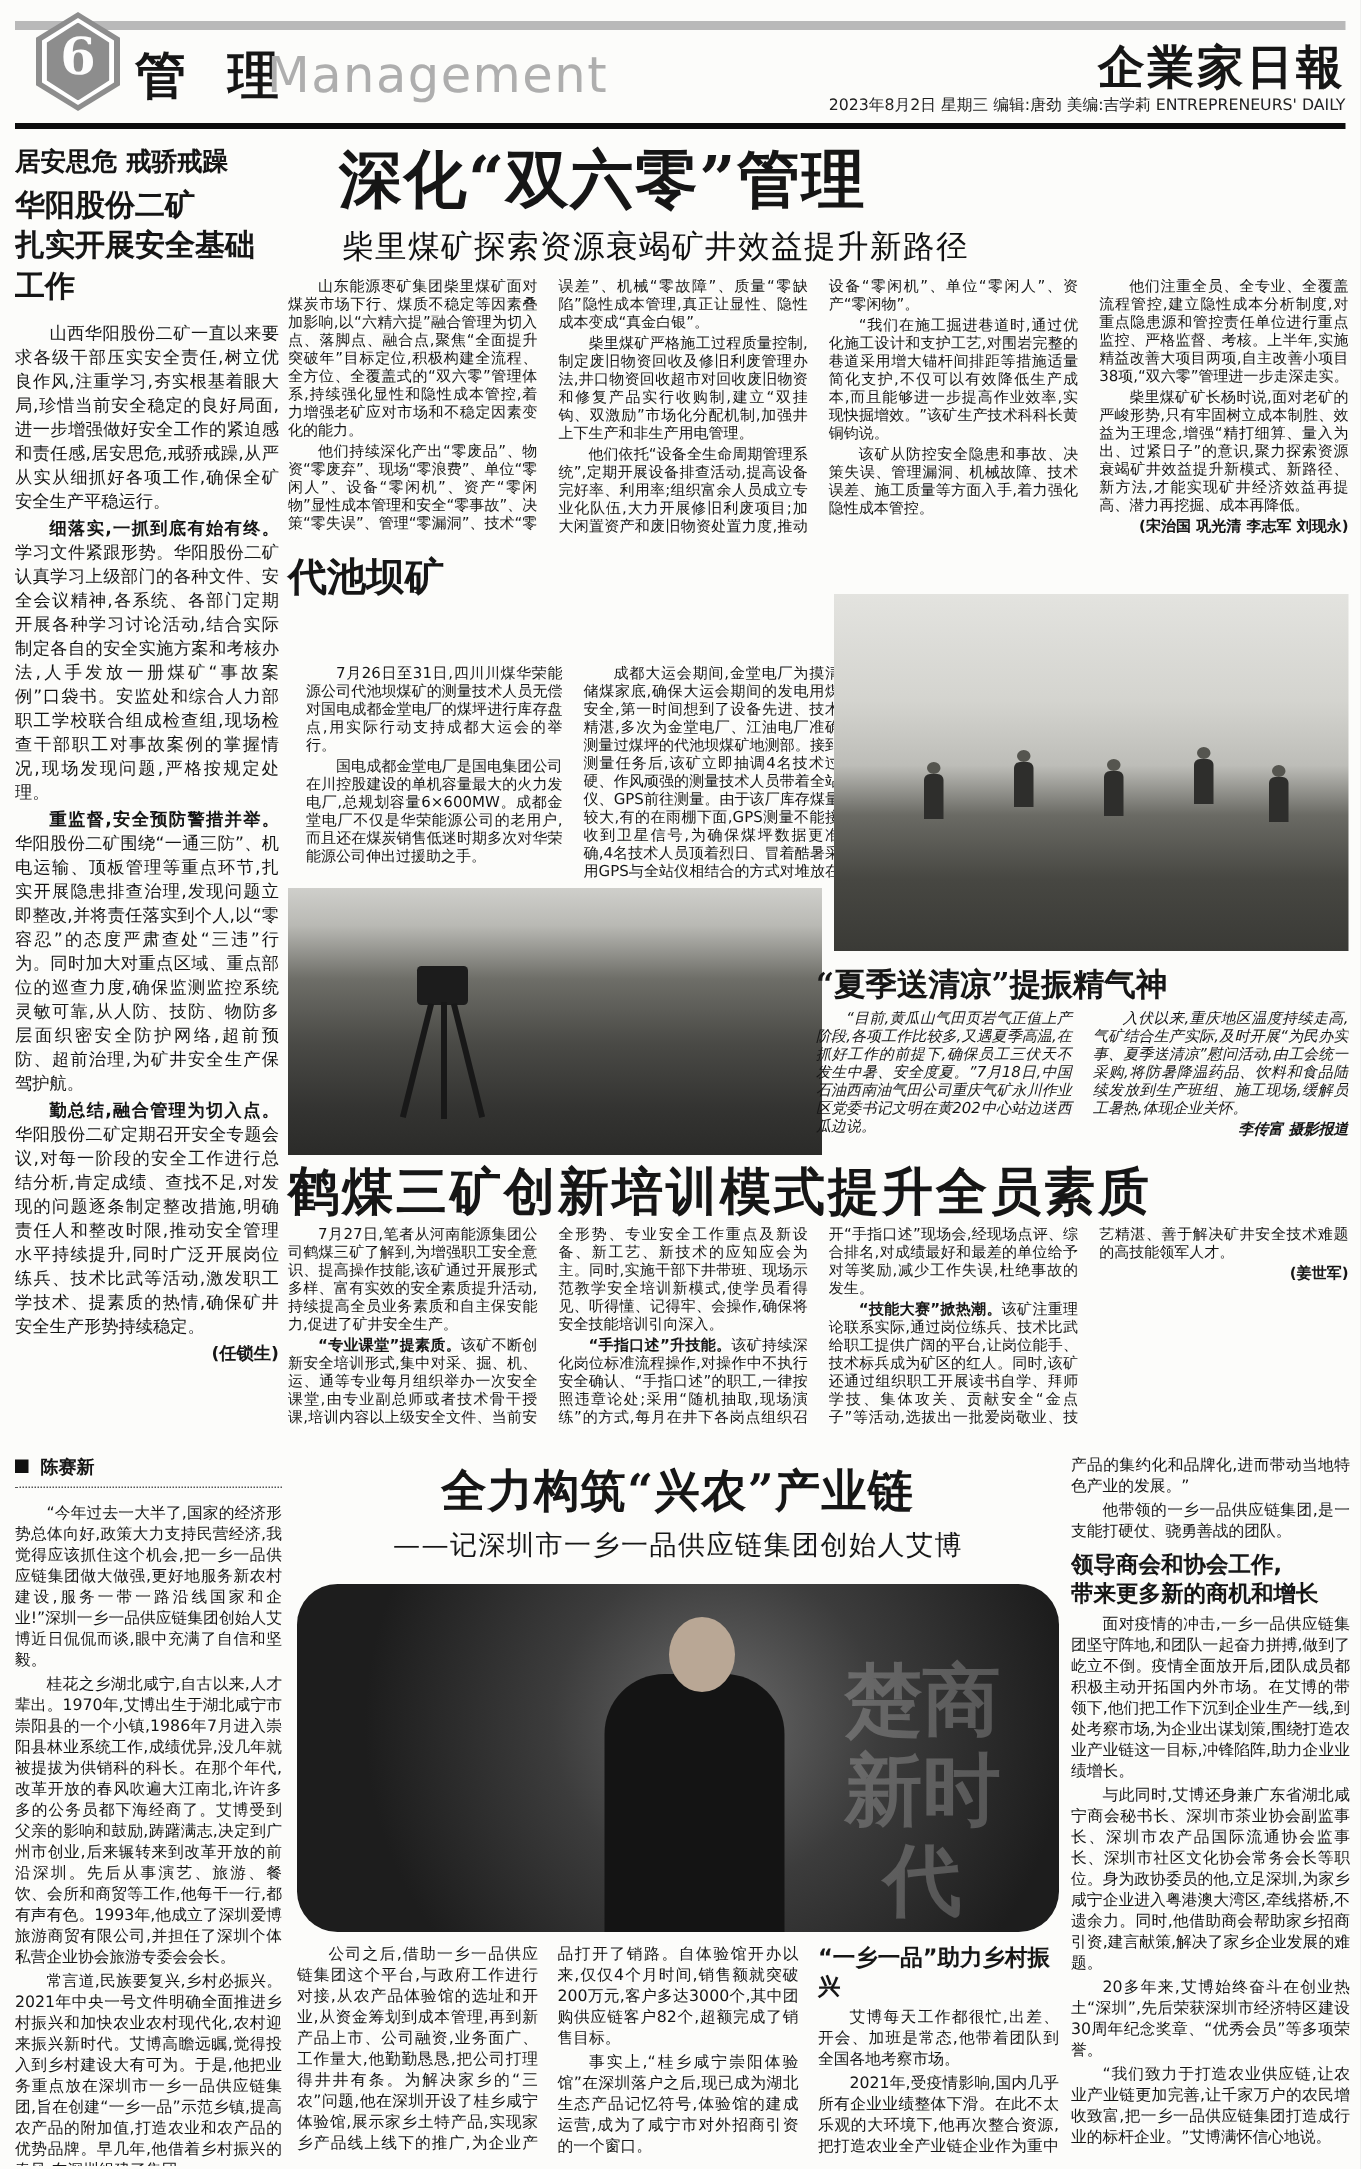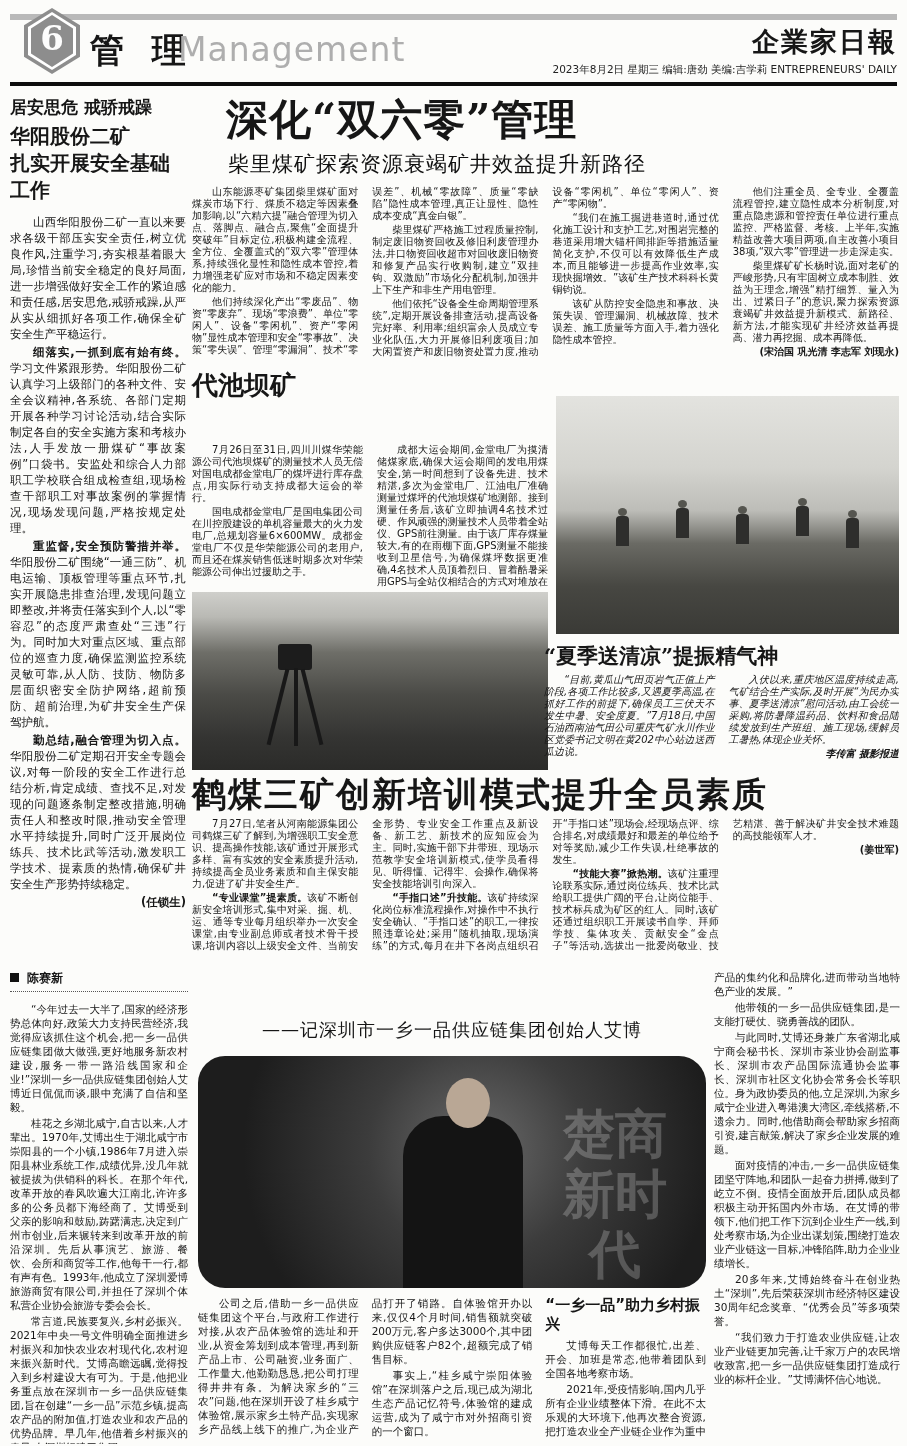--- a/index.html
+++ b/index.html
@@ -17,21 +17,21 @@
   
   .topbar{top:14px;left:10px;width:887px;height:6px;background:#b9b9b9;}
   .hex{clip-path:polygon(50% 0,100% 26%,100% 74%,50% 100%,0 74%,0 26%);}
   .hex1{top:8px;left:24px;width:56px;height:66px;background:#8d8d8d;}
   .hex2{top:12px;left:28px;width:48px;height:58px;background:#ffffff;}
   .hex3{top:15px;left:31px;width:42px;height:52px;background:#8d8d8d;}
   .hexnum{top:18px;left:24px;width:56px;text-align:center;font-size:34px;font-weight:bold;color:#fdfdfd;
           font-family:"DejaVu Serif","Liberation Serif",serif;}
   .section-cn{top:28px;left:90px;font-size:34px;font-weight:900;letter-spacing:8px;}
   .section-en{top:30px;left:178px;font-size:33px;color:#aeaeae;letter-spacing:1px;}
-  .masthead{top:24px;right:10px;font-size:27px;font-weight:900;letter-spacing:2px;
+  .masthead{top:24px;right:10px;font-size:31px;font-weight:900;letter-spacing:2px;
             font-family:Liberation Mono, monospace;}
   .dateline{top:63px;right:10px;font-size:10.5px;color:#222;}
   .hrule{top:82px;left:10px;width:887px;height:3.5px;background:#0d0d0d;}
   
   .h-main{font-size:42px;font-weight:900;letter-spacing:1px;}
   .h-sub{font-size:21px;color:#111;letter-spacing:1px;}
   .h-mid{font-size:26px;font-weight:900;line-height:34px;}
   .h-cap{font-size:21px;font-weight:900;}
   .h-hemei{font-size:34px;font-weight:900;letter-spacing:2px;}
   .h-feat{font-size:30px;font-weight:900;text-align:center;letter-spacing:1px;}
@@ -97,21 +97,21 @@
     <p class="p">“我们在施工掘进巷道时,通过优化施工设计和支护工艺,对围岩完整的巷道采用增大锚杆间排距等措施适量简化支护,不仅可以有效降低生产成本,而且能够进一步提高作业效率,实现快掘增效。”该矿生产技术科科长黄铜钧说。</p>
     <p class="p">该矿从防控安全隐患和事故、决策失误、管理漏洞、机械故障、技术误差、施工质量等方面入手,着力强化隐性成本管控。</p>
     <p class="p">他们注重全员、全专业、全覆盖流程管控,建立隐性成本分析制度,对重点隐患源和管控责任单位进行重点监控、严格监督、考核。上半年,实施精益改善大项目两项,自主改善小项目38项,“双六零”管理进一步走深走实。</p>
     <p class="p">柴里煤矿矿长杨时说,面对老矿的严峻形势,只有牢固树立成本制胜、效益为王理念,增强“精打细算、量入为出、过紧日子”的意识,聚力探索资源衰竭矿井效益提升新模式、新路径、新方法,才能实现矿井经济效益再提高、潜力再挖掘、成本再降低。</p>
     <p class="byline">(宋治国 巩光清 李志军 刘现永)</p>
   </div>
 
   <div class="abs serif h-mid" style="left:192px;top:368px;width:360px;">
     <div>代池坝矿</div>
   </div>
-  <div class="abs cols small" style="left:192px;top:444px;width:356px;height:144px;column-count:2;column-gap:14px;">
+  <div class="abs cols small" style="left:204px;top:444px;width:356px;height:144px;column-count:2;column-gap:14px;">
     <p class="p">7月26日至31日,四川川煤华荣能源公司代池坝煤矿的测量技术人员无偿对国电成都金堂电厂的煤坪进行库存盘点,用实际行动支持成都大运会的举行。</p>
     <p class="p">国电成都金堂电厂是国电集团公司在川控股建设的单机容量最大的火力发电厂,总规划容量6×600MW。成都金堂电厂不仅是华荣能源公司的老用户,而且还在煤炭销售低迷时期多次对华荣能源公司伸出过援助之手。</p>
     <p class="p">成都大运会期间,金堂电厂为摸清储煤家底,确保大运会期间的发电用煤安全,第一时间想到了设备先进、技术精湛,多次为金堂电厂、江油电厂准确测量过煤坪的代池坝煤矿地测部。接到测量任务后,该矿立即抽调4名技术过硬、作风顽强的测量技术人员带着全站仪、GPS前往测量。由于该厂库存煤量较大,有的在雨棚下面,GPS测量不能接收到卫星信号,为确保煤坪数据更准确,4名技术人员顶着烈日、冒着酷暑采用GPS与全站仪相结合的方式对堆放在雨棚和露天的电煤进行了实测,顺利完成了任务,为保证成都大运会用电贡献了力量。</p>
 
   </div>
 
   <div class="abs photo ph1" style="left:192px;top:592px;width:356px;height:178px;">
     <div class="ph1-inst"></div>
     <div class="ph1-leg" style="left:84px;transform:rotate(14deg);"></div>
     <div class="ph1-leg" style="left:102px;"></div>
@@ -146,37 +146,42 @@
     <div class="author-row"><span class="sq"></span><span>陈赛新</span></div>
     <div class="body105" style="margin-top:10px;">
       <p class="p">“今年过去一大半了,国家的经济形势总体向好,政策大力支持民营经济,我觉得应该抓住这个机会,把一乡一品供应链集团做大做强,更好地服务新农村建设,服务一带一路沿线国家和企业!”深圳一乡一品供应链集团创始人艾博近日侃侃而谈,眼中充满了自信和坚毅。</p>
     </div>
     <div class="body105">
       <p class="p">桂花之乡湖北咸宁,自古以来,人才辈出。1970年,艾博出生于湖北咸宁市崇阳县的一个小镇,1986年7月进入崇阳县林业系统工作,成绩优异,没几年就被提拔为供销科的科长。在那个年代,改革开放的春风吹遍大江南北,许许多多的公务员都下海经商了。艾博受到父亲的影响和鼓励,踌躇满志,决定到广州市创业,后来辗转来到改革开放的前沿深圳。先后从事演艺、旅游、餐饮、会所和商贸等工作,他每干一行,都有声有色。1993年,他成立了深圳爱博旅游商贸有限公司,并担任了深圳个体私营企业协会旅游专委会会长。</p>
       <p class="p">常言道,民族要复兴,乡村必振兴。2021年中央一号文件明确全面推进乡村振兴和加快农业农村现代化,农村迎来振兴新时代。艾博高瞻远瞩,觉得投入到乡村建设大有可为。于是,他把业务重点放在深圳市一乡一品供应链集团,旨在创建“一乡一品”示范乡镇,提高农产品的附加值,打造农业和农产品的优势品牌。早几年,他借着乡村振兴的春风,在深圳组建了集团</p>
     </div>
   </div>
 
+  <div class="abs serif h-feat" style="left:198px;top:974px;width:508px;">全力构筑“兴农”产业链</div>
   <div class="abs serif h-feat-sub" style="left:198px;top:1018px;width:508px;">——记深圳市一乡一品供应链集团创始人艾博</div>
   <div class="abs photo ph3" style="left:198px;top:1056px;width:508px;height:232px;">
     <div class="ph3-man"></div>
     <div class="ph3-head"></div>
     <div class="ph3-overlay">楚商新时代</div>
   </div>
   <div class="abs cols body105" style="left:198px;top:1296px;width:508px;height:150px;column-count:3;column-gap:13px;">
     <p class="p">公司之后,借助一乡一品供应链集团这个平台,与政府工作进行对接,从农产品体验馆的选址和开业,从资金筹划到成本管理,再到新产品上市、公司融资,业务面广、工作量大,他勤勤恳恳,把公司打理得井井有条。为解决家乡的“三农”问题,他在深圳开设了桂乡咸宁体验馆,展示家乡土特产品,实现家乡产品线上线下的推广,为企业产品打开了销路。自体验馆开办以来,仅仅4个月时间,销售额就突破200万元,客户多达3000个,其中团购供应链客户82个,超额完成了销售目标。</p>
     <p class="p">事实上,“桂乡咸宁崇阳体验馆”在深圳落户之后,现已成为湖北生态产品记忆符号,体验馆的建成运营,成为了咸宁市对外招商引资的一个窗口。</p>
     <div class="subhead" style="font-size:15px;">“一乡一品”助力乡村振兴</div>
     <p class="p">艾博每天工作都很忙,出差、开会、加班是常态,他带着团队到全国各地考察市场。</p>
     <p class="p">2021年,受疫情影响,国内几乎所有企业业绩整体下滑。在此不太乐观的大环境下,他再次整合资源,把打造农业全产业链企业作为重中之重来抓,尽管他的企业也受到较大影响,但很快就实现逆势上扬,体现了集团公司内部团结拼搏、奋力进取的精神。</p>
 
   </div>
 
   <div class="abs body105" style="left:714px;top:970px;width:186px;height:474px;overflow:hidden;">
     <p class="p" style="text-indent:0;">产品的集约化和品牌化,进而带动当地特色产业的发展。”</p>
     <p class="p">他带领的一乡一品供应链集团,是一支能打硬仗、骁勇善战的团队。</p>
+    <div class="subhead" style="font-size:15px;">
+      <div>领导商会和协会工作,</div>
+      <div>带来更多新的商机和增长</div>
+    </div>
+    <p class="p">面对疫情的冲击,一乡一品供应链集团坚守阵地,和团队一起奋力拼搏,做到了屹立不倒。疫情全面放开后,团队成员都积极主动开拓国内外市场。在艾博的带领下,他们把工作下沉到企业生产一线,到处考察市场,为企业出谋划策,围绕打造农业产业链这一目标,冲锋陷阵,助力企业业绩增长。</p>
     <p class="p">与此同时,艾博还身兼广东省湖北咸宁商会秘书长、深圳市茶业协会副监事长、深圳市农产品国际流通协会监事长、深圳市社区文化协会常务会长等职位。身为政协委员的他,立足深圳,为家乡咸宁企业进入粤港澳大湾区,牵线搭桥,不遗余力。同时,他借助商会帮助家乡招商引资,建言献策,解决了家乡企业发展的难题。</p>
-    <p class="p">面对疫情的冲击,一乡一品供应链集团坚守阵地,和团队一起奋力拼搏,做到了屹立不倒。疫情全面放开后,团队成员都积极主动开拓国内外市场。在艾博的带领下,他们把工作下沉到企业生产一线,到处考察市场,为企业出谋划策,围绕打造农业产业链这一目标,冲锋陷阵,助力企业业绩增长。</p>
     <p class="p">20多年来,艾博始终奋斗在创业热土“深圳”,先后荣获深圳市经济特区建设30周年纪念奖章、“优秀会员”等多项荣誉。</p>
     <p class="p">“我们致力于打造农业供应链,让农业产业链更加完善,让千家万户的农民增收致富,把一乡一品供应链集团打造成行业的标杆企业。”艾博满怀信心地说。</p>
   </div>
 
 </div>
 
 </body></html>

